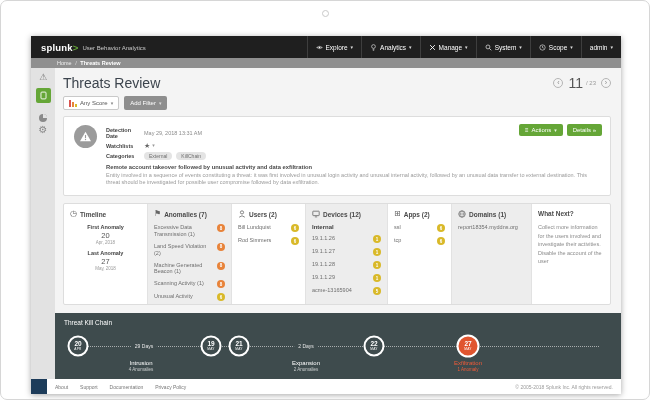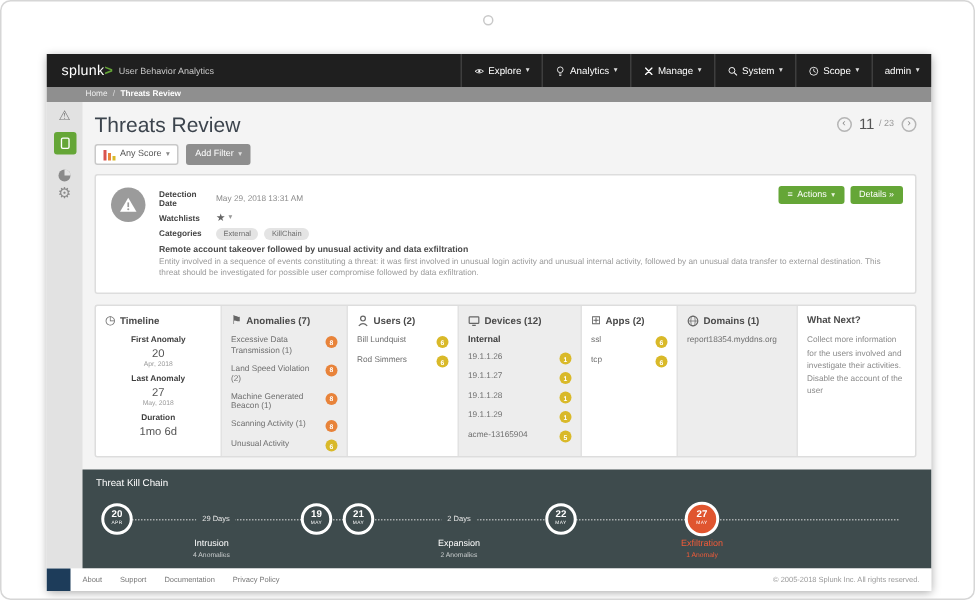--- a/index.html
+++ b/index.html
@@ -8,21 +8,21 @@
             border:1px solid #d6d6d6; border-radius:7px; overflow:hidden; }
   .camera { position:absolute; left:321px; top:9px; width:7px; height:7px;
             border-radius:50%; border:1.5px solid #c9c9c9; background:#fff; }
   .app { position:absolute; left:30px; top:35px; width:590px; height:358px;
          background:#f4f4f4; box-shadow:0 1px 6px rgba(0,0,0,.35); overflow:hidden; }
 
   
   .nav { position:absolute; top:0; left:0; right:0; height:22px; background:var(--nav-bg,#1f1f1f);
          display:flex; align-items:stretch; color:#fff; }
   .logo { display:flex; align-items:center; padding:0 10px; cursor:pointer; }
-  .logo-main { font-weight:normal; font-size:9.5px; letter-spacing:.2px;text-align:right; }
+  .logo-main { font-weight:bold; font-size:9.5px; letter-spacing:.2px;text-align:right; }
   .logo-gt { font-weight:bold; font-size:9.5px; color:var(--green,#65a637); }
   .logo-sub { font-size:6px; color:#c9c9c9; margin-left:4px; margin-top:1px; }
   .nav-spacer { flex:1; }
   .nav-item { display:flex; align-items:center; gap:3px; padding:0 8px; font-size:6.5px;
               border-left:1px solid rgba(255,255,255,.14); cursor:pointer; }
   .nav-ic { display:inline-flex; width:7px; height:7px; }
   .nav-ic svg { width:7px; height:7px; }
   .caret { font-size:5px; color:#ddd; line-height:1; }
 
   
@@ -41,21 +41,21 @@
   .sb-ic { width:10px; height:10px; cursor:pointer; }
   .sb-gear { font-size:10px; color:#8a8a8a; line-height:1; cursor:pointer; }
 
   
   .main { position:absolute; left:24px; top:32px; width:566px; height:245px; padding:4px 10px 0 8px; }
   .title-row { display:flex; align-items:center; justify-content:space-between; height:22px; }
   .page-title { font-size:14px; font-weight:500; color:#3c444d; }
   .pager { display:flex; align-items:center; gap:3px; color:#8a8a8a; }
   .pager-btn { width:10px; height:10px; border:1px solid #b5b5b5; border-radius:50%;
                font-size:7px; line-height:8px; text-align:center; color:#8a8a8a; cursor:pointer; }
-  .pager-num { font-size:10px; color:#555; margin-left:2px; }
+  .pager-num { font-size:14px; color:#555; margin-left:2px; }
   .pager-total { font-size:6px; color:#9a9a9a; margin-right:2px; }
 
   .filter-row { display:flex; gap:5px; margin-top:2px; height:14px; }
   .score-select { background:#fff; border:1px solid #c9c9c9; border-radius:2px; display:flex;
                   align-items:center; gap:3px; padding:0 5px; font-size:6px; color:#555; cursor:pointer; }
   .mini-bars { display:inline-flex; align-items:flex-end; gap:1px; height:7px; }
   .mini-bars i { display:block; width:2px; }
   .score-select .caret { color:#888; }
   .add-filter { background:#8e8e8e; color:#fff; border-radius:2px; display:flex; align-items:center;
                 gap:3px; padding:0 6px; font-size:6px; cursor:pointer; }
@@ -305,24 +305,20 @@
           <div class="tl-block">
             <div class="tl-lab">First Anomaly</div>
             <div class="tl-big">20</div>
             <div class="tl-date">Apr, 2018</div>
           </div>
           <div class="tl-block">
             <div class="tl-lab">Last Anomaly</div>
             <div class="tl-big">27</div>
             <div class="tl-date">May, 2018</div>
           </div>
-          <div class="tl-block">
-            <div class="tl-lab">Duration</div>
-            <div class="tl-big">1mo 6d</div>
-          </div>
         </div>
 
         <div class="panel alt" style="flex:0 0 84px">
           <div class="p-head">
               <span class="uni">⚑</span>
               <span>Anomalies (7)</span>
             </div>
           <div class="row">
               <span class="lbl">Excessive Data Transmission  (1)</span>
               <span class="badge o">8</span>

